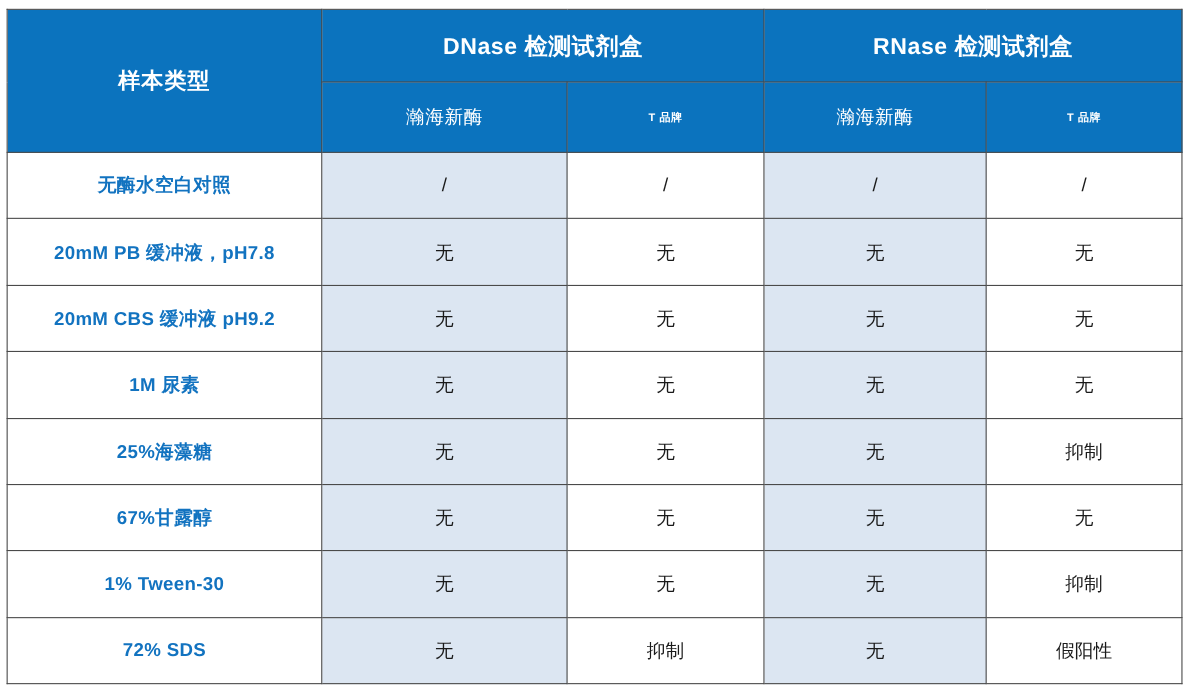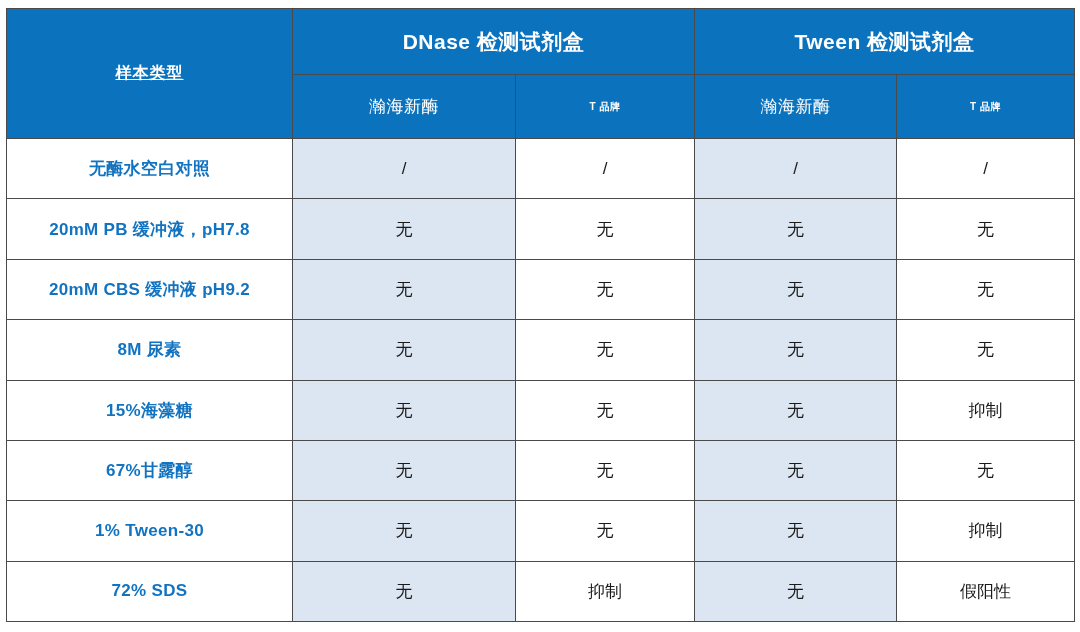--- a/index.html
+++ b/index.html
@@ -40,25 +40,24 @@
     box-sizing: border-box;
   }
 
   
   th.hd {
     background: #0B73BE;
     color: #ffffff;
     border-color: #23445e;
   }
   th.hd-sample {
-    font-size: 16px;
+    font-size: 20px;
     font-weight: bold;
     letter-spacing: 1px;
     height: 130px;
-    text-decoration: underline;
   }
   th.hd-group {
     font-size: 21px;
     font-weight: bold;
     letter-spacing: 0.5px;
     height: 66px;
   }
   th.hd-sub-strong {
     font-size: 17px;
     font-weight: normal;
@@ -100,21 +99,21 @@
       <col class="c-sample">
       <col class="c-d-han">
       <col class="c-d-t">
       <col class="c-r-han">
       <col class="c-r-t">
     </colgroup>
     <thead>
       <tr>
         <th class="hd hd-sample" rowspan="2">样本类型</th>
         <th class="hd hd-group" colspan="2">DNase 检测试剂盒</th>
-        <th class="hd hd-group" colspan="2">Tween 检测试剂盒</th>
+        <th class="hd hd-group" colspan="2">RNase 检测试剂盒</th>
       </tr>
       <tr>
         <th class="hd hd-sub-strong">瀚海新酶</th>
         <th class="hd hd-sub-light">T 品牌</th>
         <th class="hd hd-sub-strong">瀚海新酶</th>
         <th class="hd hd-sub-light">T 品牌</th>
       </tr>
     </thead>
     <tbody>
       <tr>
@@ -132,28 +131,28 @@
         <td class="val">无</td>
       </tr>
       <tr>
         <td class="lbl">20mM CBS 缓冲液 pH9.2</td>
         <td class="val shaded">无</td>
         <td class="val">无</td>
         <td class="val shaded">无</td>
         <td class="val">无</td>
       </tr>
       <tr>
-        <td class="lbl">8M 尿素</td>
+        <td class="lbl">1M 尿素</td>
         <td class="val shaded">无</td>
         <td class="val">无</td>
         <td class="val shaded">无</td>
         <td class="val">无</td>
       </tr>
       <tr>
-        <td class="lbl">15%海藻糖</td>
+        <td class="lbl">25%海藻糖</td>
         <td class="val shaded">无</td>
         <td class="val">无</td>
         <td class="val shaded">无</td>
         <td class="val">抑制</td>
       </tr>
       <tr>
         <td class="lbl">67%甘露醇</td>
         <td class="val shaded">无</td>
         <td class="val">无</td>
         <td class="val shaded">无</td>

